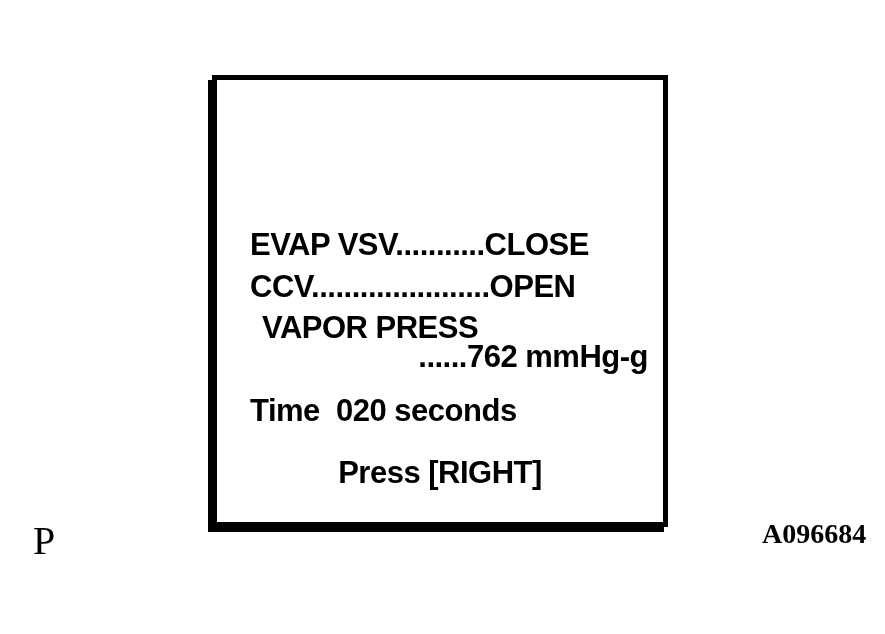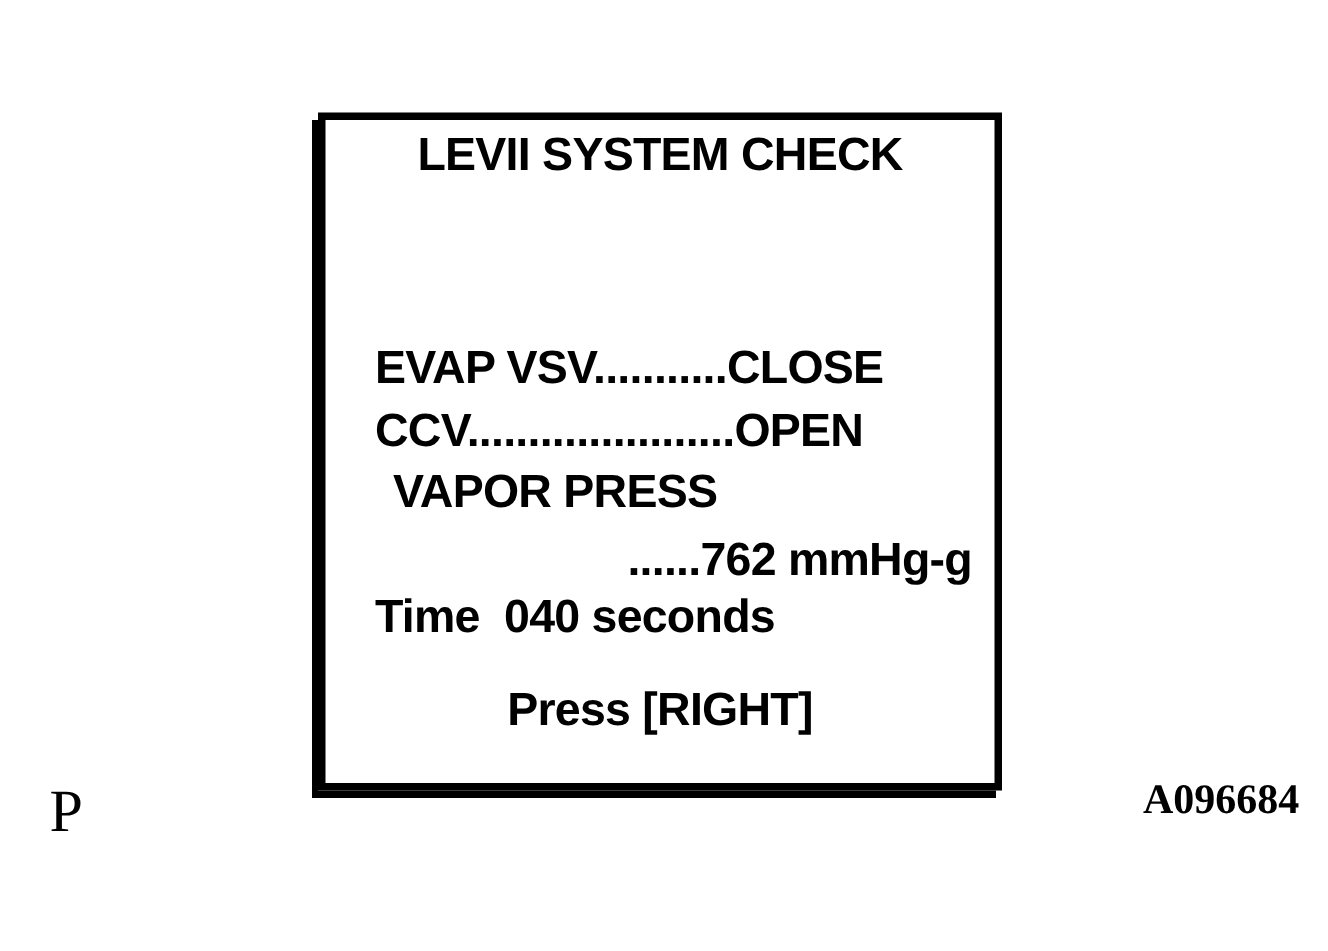--- a/index.html
+++ b/index.html
@@ -39,21 +39,21 @@
   }
   .s-center { left: 0; right: 0; text-align: center; }
   .s-left   { left: 33px; }
   .s-right  { right: 15px; text-align: right; }
 
   .t-title  { top: 6px; }
   .t-step   { top: 51px; }
   .t-evap   { top: 148px; }
   .t-ccv    { top: 190px; }
   .t-vapor  { top: 231px; margin-left: 12px; }
-  .t-vapval { top: 276px; }
+  .t-vapval { top: 260px; }
   .t-time   { top: 314px; }
   .t-prompt { top: 376px; }
 
   .page-label {
     position: absolute;
     left: 33px;
     top: 521px;
     font-family: "Liberation Serif", serif;
     font-weight: normal;
     font-size: 40px;
@@ -70,32 +70,31 @@
     line-height: 34px;
     color: #000000;
   }
 </style>
 </head>
 <body>
 
 <div class="canvas">
 
   <div class="screen-box">
-    <div class="s-line s-center t-title">LEVII SYSTEM CHECK</div>
 
 
     <div class="s-line s-left t-evap">EVAP VSV...........CLOSE</div>
 
     <div class="s-line s-left t-ccv">CCV......................OPEN</div>
 
     <div class="s-line s-left t-vapor">VAPOR PRESS</div>
 
     <div class="s-line s-right t-vapval">......762 mmHg-g</div>
 
-    <div class="s-line s-left t-time">Time  040 seconds</div>
+    <div class="s-line s-left t-time">Time  020 seconds</div>
 
     <div class="s-line s-center t-prompt">Press [RIGHT]</div>
   </div>
 
   <div class="page-label">P</div>
 
   <div class="figure-code">A096684</div>
 
 </div>
 

